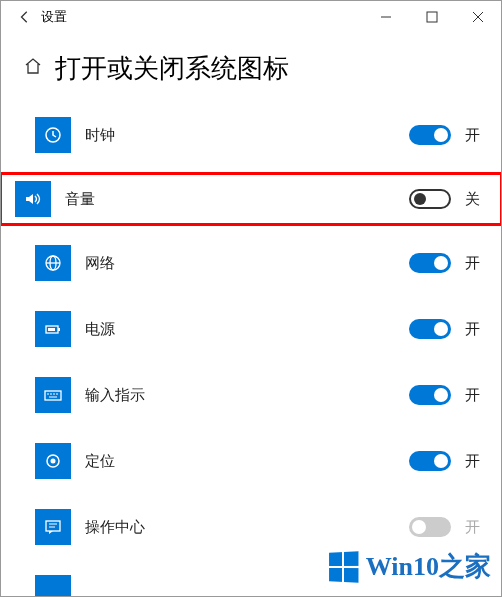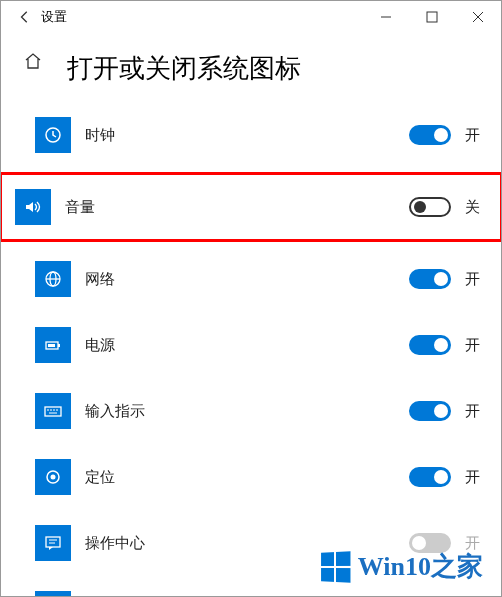--- a/index.html
+++ b/index.html
@@ -37,22 +37,23 @@
     .winbtns .btn {
       width: 46px;
       height: 32px;
       display: flex;
       align-items: center;
       justify-content: center;
       cursor: pointer;
     }
     .page-header {
       display: flex;
+      align-items: center;
       padding: 18px 22px 24px 22px;
-      gap: 24px;
+      gap: 12px;
       font-family: Liberation Serif, serif;
     }
     .page-header .home-icon {
       font-size: 18px;
     }
     .page-header h1 {
       font-size: 26px;
       font-weight: 400;
     }
     .list {
@@ -64,21 +65,21 @@
       height: 50px;
       margin-bottom: 16px;
       padding-left: 20px;
     }
     .row.highlight {
       outline: 3px solid #ff0000;
       outline-offset: 1px;
       margin-left: -12px;
       margin-right: -12px;
       padding: 0 12px;
-      height: 62px;
+      height: 46px;
     }
     .icon-tile {
       width: 36px;
       height: 36px;
       background: #0078d7;
       display: flex;
       align-items: center;
       justify-content: center;
       flex-shrink: 0;
     }
@@ -136,21 +137,21 @@
     }
     .state {
       margin-left: 14px;
       width: 22px;
       font-size: 15px;
       color: #222;
     }
     .state.dim { color: #aaa; }
     .watermark {
       position: absolute;
-      right: 18px;
+      right: 10px;
       bottom: 12px;
       text-align: left;
     }
     .watermark .logo {
       display: flex;
       align-items: center;
       justify-content: flex-end;
       gap: 8px;
     }
     .watermark .win-squares {

